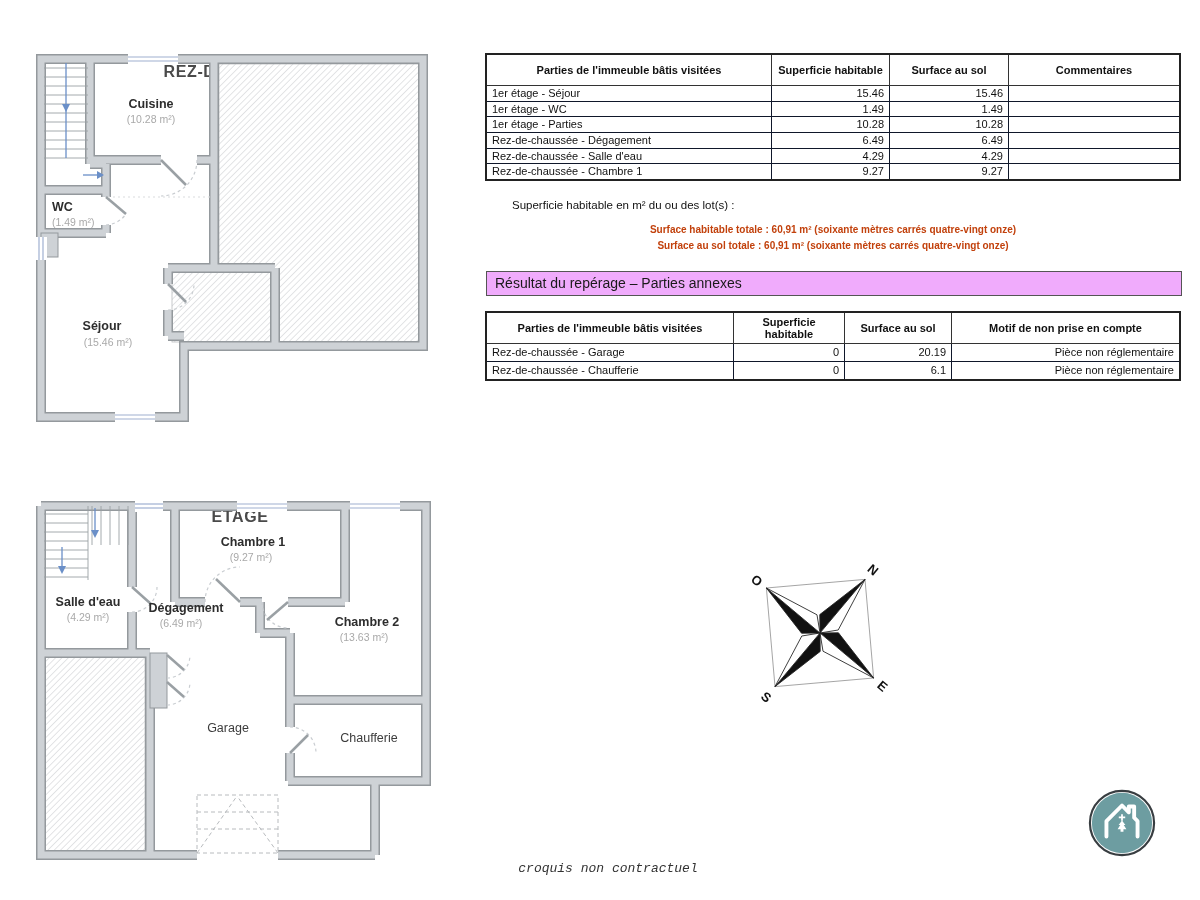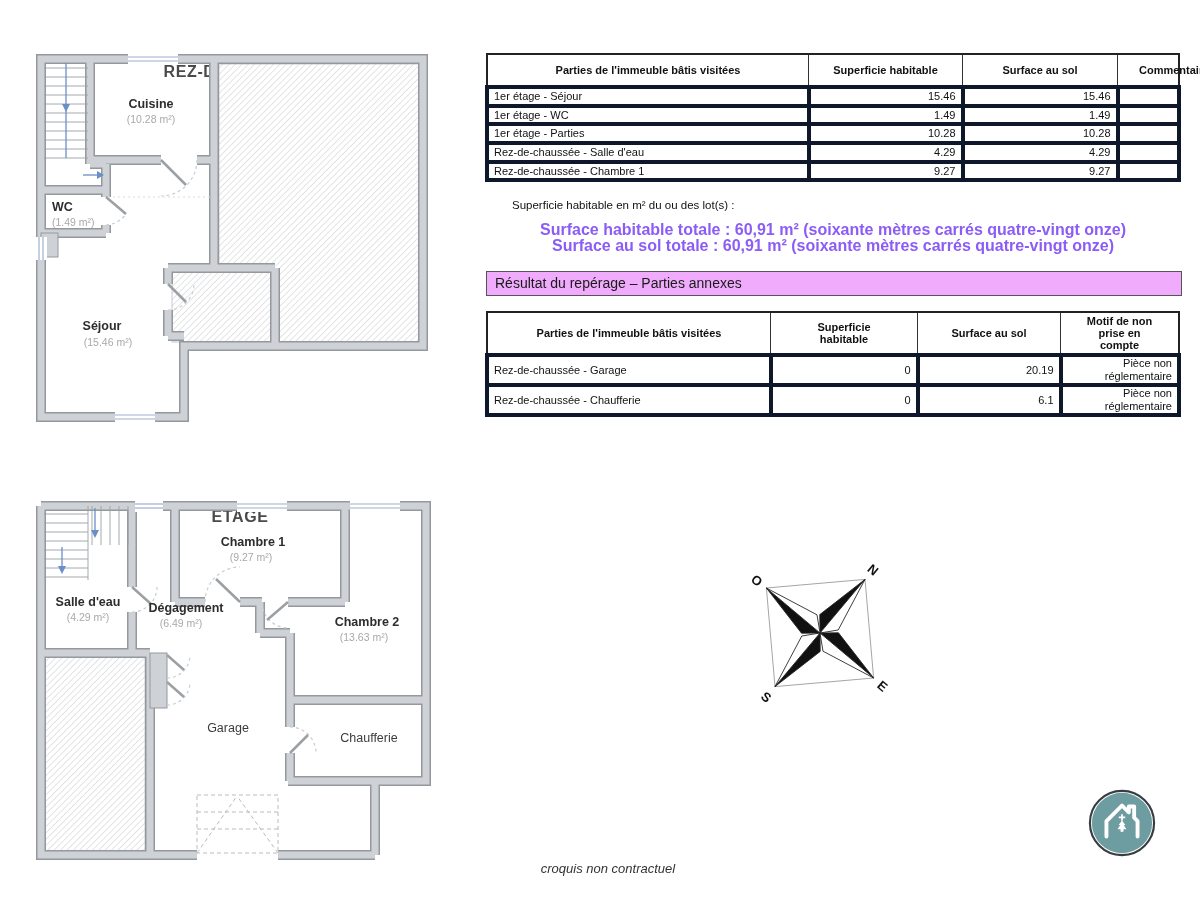--- a/index.html
+++ b/index.html
@@ -7,36 +7,36 @@
        font-family:"Liberation Sans", sans-serif;color:#111;}
   .abs{position:absolute;}
 
   
   .plan-title{font-size:16px;font-weight:bold;color:#4a4a4a;letter-spacing:0.6px;text-align:center;margin-top:32px;}
 
   
   .doc-table{border-collapse:collapse;table-layout:fixed;width:696px;
              font-size:11px;color:#111;border:2px solid #222;background:#fff;}
   .doc-table th{font-weight:bold;text-align:center;vertical-align:middle;
-                border:1px solid #333;padding:2px 21px;line-height:12px;}
-  .doc-table td{border:4px solid #0f172a;padding:0 5px;line-height:13px;vertical-align:middle;}
+                border:1px solid #333;padding:2px 3px;line-height:12px;}
+  .doc-table td{border:1px solid #0f172a;padding:0 5px;line-height:13px;vertical-align:middle;}
   .doc-table td.c0{text-align:left;}
   .doc-table td.c1,.doc-table td.c2,.doc-table td.c3{text-align:right;}
   #visited-table th{height:26px;}
   #visited-table td{height:14.7px;}
   #visited-table .c0{width:278px;} #visited-table .c1{width:111px;} #visited-table .c2{width:112px;}
   #annex-table th{height:26px;}
   #annex-table td{height:17px;}
   #annex-table .c0{width:240px;} #annex-table .c1{width:104px;} #annex-table .c2{width:100px;}
 
   .note-line{font-size:11.5px;color:#111;}
-  .totals{width:696px;text-align:center;font-size:16px;font-weight:bold;line-height:15.5px;color:#8b5cf6;}
+  .totals{width:696px;text-align:center;font-size:10px;font-weight:bold;line-height:15.5px;color:#c2410c;}
   .section-bar{width:686px;height:23px;background:#f0abfc;border:1.5px solid #555;
                font-size:14px;color:#1a1a1a;line-height:23px;padding-left:8px;}
-  .footer-note{font-size:13px;font-style:italic;color:#333;text-align:center;width:300px;}
+  .footer-note{font-size:13px;font-style:italic;color:#333;text-align:center;width:300px;font-family:Liberation Mono, monospace;}
 
   
   .room-name{font-family:"Liberation Sans",sans-serif;font-size:12.5px;font-weight:bold;fill:#2d2d2d;}
   .room-area{font-family:"Liberation Sans",sans-serif;font-size:10.5px;fill:#a9a9a9;}
   .compass-letter{font-family:"Liberation Sans",sans-serif;font-size:13px;font-weight:bold;fill:#111;}
 </style>
 </head>
 <body>
 
 <div class="abs plan-title" style="left:100px;top:31px;width:290px;">REZ-DE-CHAUSSEE</div>
@@ -262,20 +262,26 @@
         <td class="c2">1.49</td>
         <td class="c3"></td>
       </tr>
       <tr>
         <td class="c0">1er étage - Parties</td>
         <td class="c1">10.28</td>
         <td class="c2">10.28</td>
         <td class="c3"></td>
       </tr>
       <tr>
+        <td class="c0">Rez-de-chaussée - Dégagement</td>
+        <td class="c1">6.49</td>
+        <td class="c2">6.49</td>
+        <td class="c3"></td>
+      </tr>
+      <tr>
         <td class="c0">Rez-de-chaussée - Salle d'eau</td>
         <td class="c1">4.29</td>
         <td class="c2">4.29</td>
         <td class="c3"></td>
       </tr>
       <tr>
         <td class="c0">Rez-de-chaussée - Chambre 1</td>
         <td class="c1">9.27</td>
         <td class="c2">9.27</td>
         <td class="c3"></td>

